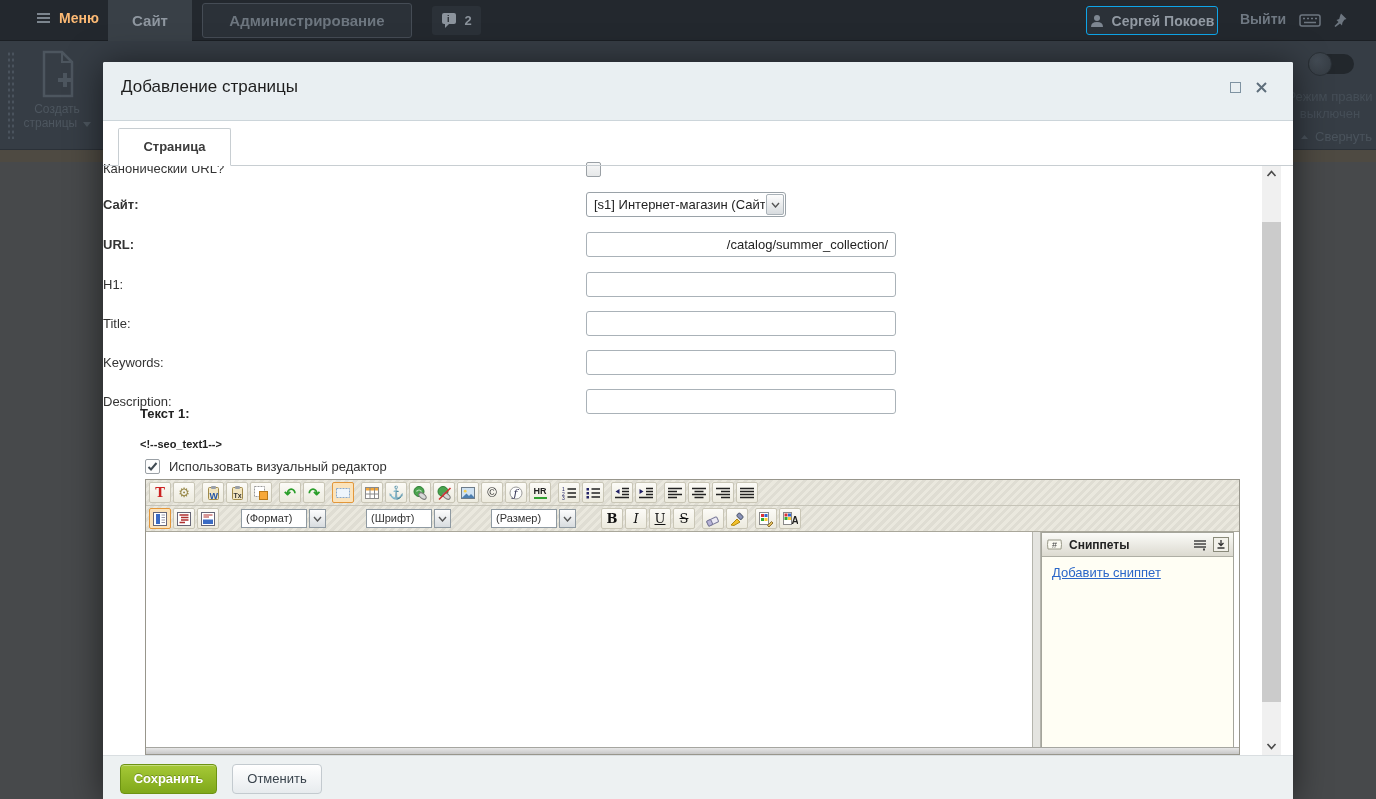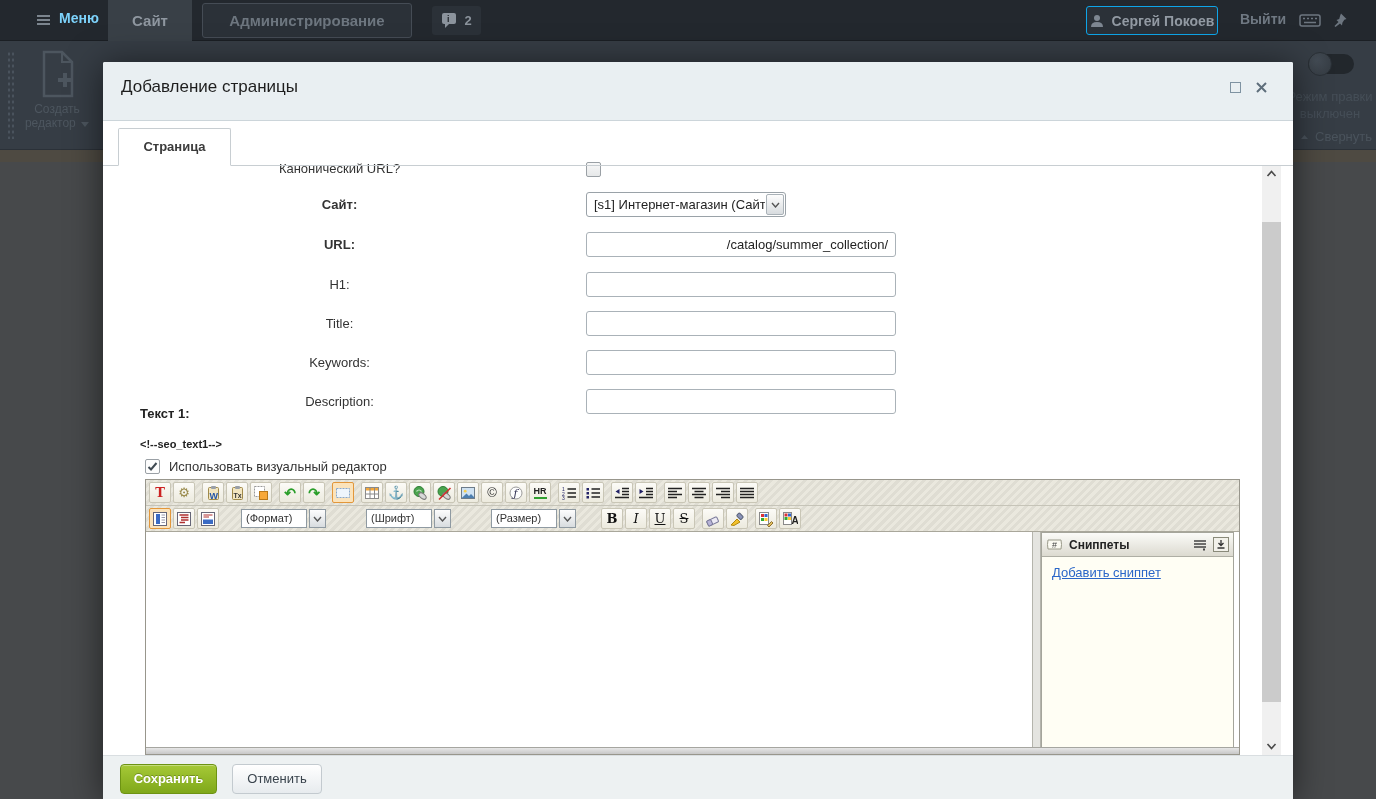--- a/index.html
+++ b/index.html
@@ -1,21 +1,21 @@
 <!DOCTYPE html>
 <html><head>
 <meta charset="utf-8">
 <style>
   html,body{margin:0;padding:0;width:1376px;height:799px;overflow:hidden;
     font-family:"Liberation Sans",sans-serif;background:#47494b;}
   *{box-sizing:border-box;}
 
   
   .topbar{position:absolute;left:0;top:0;width:1376px;height:41px;background:#23282e;border-bottom:1px solid #1b1f24;}
-  .menu-btn{position:absolute;left:36px;top:10px;display:flex;align-items:flex-end;gap:8px;color:#7dd3fc;font-weight:bold;font-size:14px;cursor:pointer;}
+  .menu-btn{position:absolute;left:36px;top:10px;display:flex;align-items:center;gap:8px;color:#fdba74;font-weight:bold;font-size:14px;cursor:pointer;}
   .top-tab{position:absolute;top:0;height:41px;display:flex;align-items:center;justify-content:center;
     font-weight:bold;font-size:15px;color:#6d767f;}
   .top-tab.site{left:108px;width:84px;background:#394047;color:#8f97a0;}
   .top-tab.admin{left:202px;top:3px;height:35px;width:210px;background:#2b3138;border:1px solid #454c55;border-radius:3px;}
   .notif{position:absolute;left:432px;top:6px;width:49px;height:29px;background:#2b3138;border-radius:3px;
     display:flex;align-items:center;justify-content:center;gap:6px;color:#8b939c;font-weight:bold;font-size:13px;}
   .user-btn{position:absolute;left:1086px;top:6px;width:132px;height:29px;border:1px solid #0ea5e9;border-radius:3px;background:#2b3138;
     display:flex;align-items:center;justify-content:center;gap:8px;color:#929aa3;font-weight:bold;font-size:14px;}
   .logout{position:absolute;left:1240px;top:11px;color:#6f7882;font-weight:bold;font-size:14px;}
   .kbd-ic{position:absolute;left:1299px;top:12px;}
@@ -37,21 +37,21 @@
     box-shadow:0 3px 35px rgba(0,0,0,.55);border-radius:2px 2px 0 0;}
   .dlg-head{position:absolute;left:0;top:0;width:100%;height:59px;background:#e9eff2;border-bottom:1px solid #ccd5da;border-radius:2px 2px 0 0;}
   .dlg-title{position:absolute;left:18px;top:0;line-height:50px;font-size:17px;color:#1e1e1e;}
   .dlg-min{position:absolute;left:1127px;top:20px;width:11px;height:11px;border:1px solid #7f93a2;cursor:pointer;}
   .dlg-close{position:absolute;left:1152px;top:18px;cursor:pointer;}
 
   .tab{position:absolute;left:15px;top:66px;width:113px;height:38px;background:#fff;border:1px solid #c8ced2;border-bottom:1px solid #fff;
     z-index:2;text-align:center;line-height:36px;font-weight:bold;font-size:13px;color:#3b3b3b;border-radius:2px 2px 0 0;}
   .tabline{position:absolute;left:0;top:103px;width:100%;border-top:1px solid #c8ced2;z-index:1;}
 
-  .flabel{position:absolute;left:0;width:473px;text-align:center;font-size:13px;color:#333;line-height:25px;}
+  .flabel{position:absolute;left:0;width:473px;text-align:left;font-size:13px;color:#333;line-height:25px;}
   .flabel.b{font-weight:bold;}
   .tinput{position:absolute;left:483px;width:310px;height:25px;border:1px solid #aab2b8;border-radius:3px;
     padding:0 7px;font-size:13px;color:#222;font-family:"Liberation Sans",sans-serif;background:#fff;outline:none;}
   .fselect{position:absolute;left:483px;width:200px;height:25px;border:1px solid #9aa2a8;border-radius:3px;background:#fff;overflow:hidden;}
   .fselect .txt{position:absolute;left:7px;top:0;right:20px;line-height:23px;font-size:13px;color:#222;white-space:nowrap;overflow:hidden;}
   .fselect .arr{position:absolute;right:1px;top:1px;width:18px;height:21px;background:linear-gradient(#fdfdfd,#d8dcdf);
     border:1px solid #aab2b8;border-radius:2px;display:flex;align-items:center;justify-content:center;}
   .cbx{position:absolute;width:15px;height:15px;border:1px solid #9aa0a5;border-radius:2px;background:linear-gradient(#f8f8f8,#e6e8e9);
     display:flex;align-items:center;justify-content:center;}
 
@@ -142,21 +142,21 @@
 <div class="bgtoolbar">
   <div class="drag-dots"></div>
   <div class="create-page">
     <svg width="40" height="50">
       <path d="M7 3 H25 L35 13 V47 H7 Z" fill="none" stroke="#4d565f" stroke-width="2.5"></path>
       <path d="M25 3 V13 H35" fill="none" stroke="#4d565f" stroke-width="2"></path>
       <path d="M21 31 H35 M28 24 V38" stroke="#4d565f" stroke-width="4"></path>
     </svg>
     <div>
       <span>Создать</span><br>
-      <span>редактор</span>
+      <span>страницы</span>
       <svg width="8" height="5" style="margin-left:2px">
           <path d="M0 0 L8 0 L4 5 Z" fill="#4d565f"></path>
         </svg>
     </div>
   </div>
   <div class="edit-toggle">
       <div class="knob"></div>
     </div>
   <div class="edit-mode-txt">
     <span>Режим правки</span><br>

